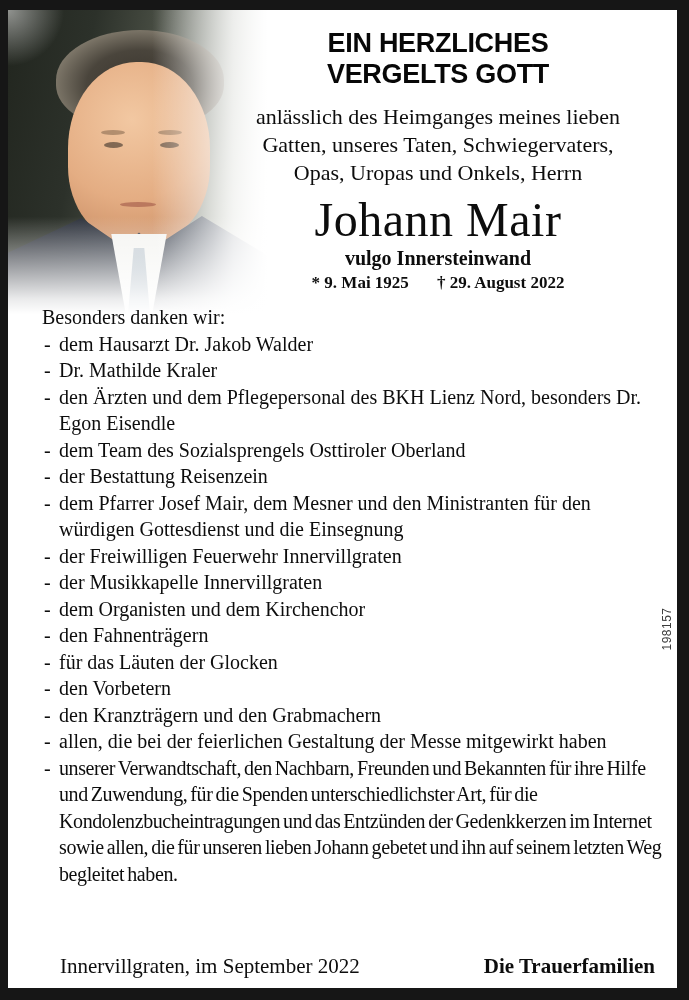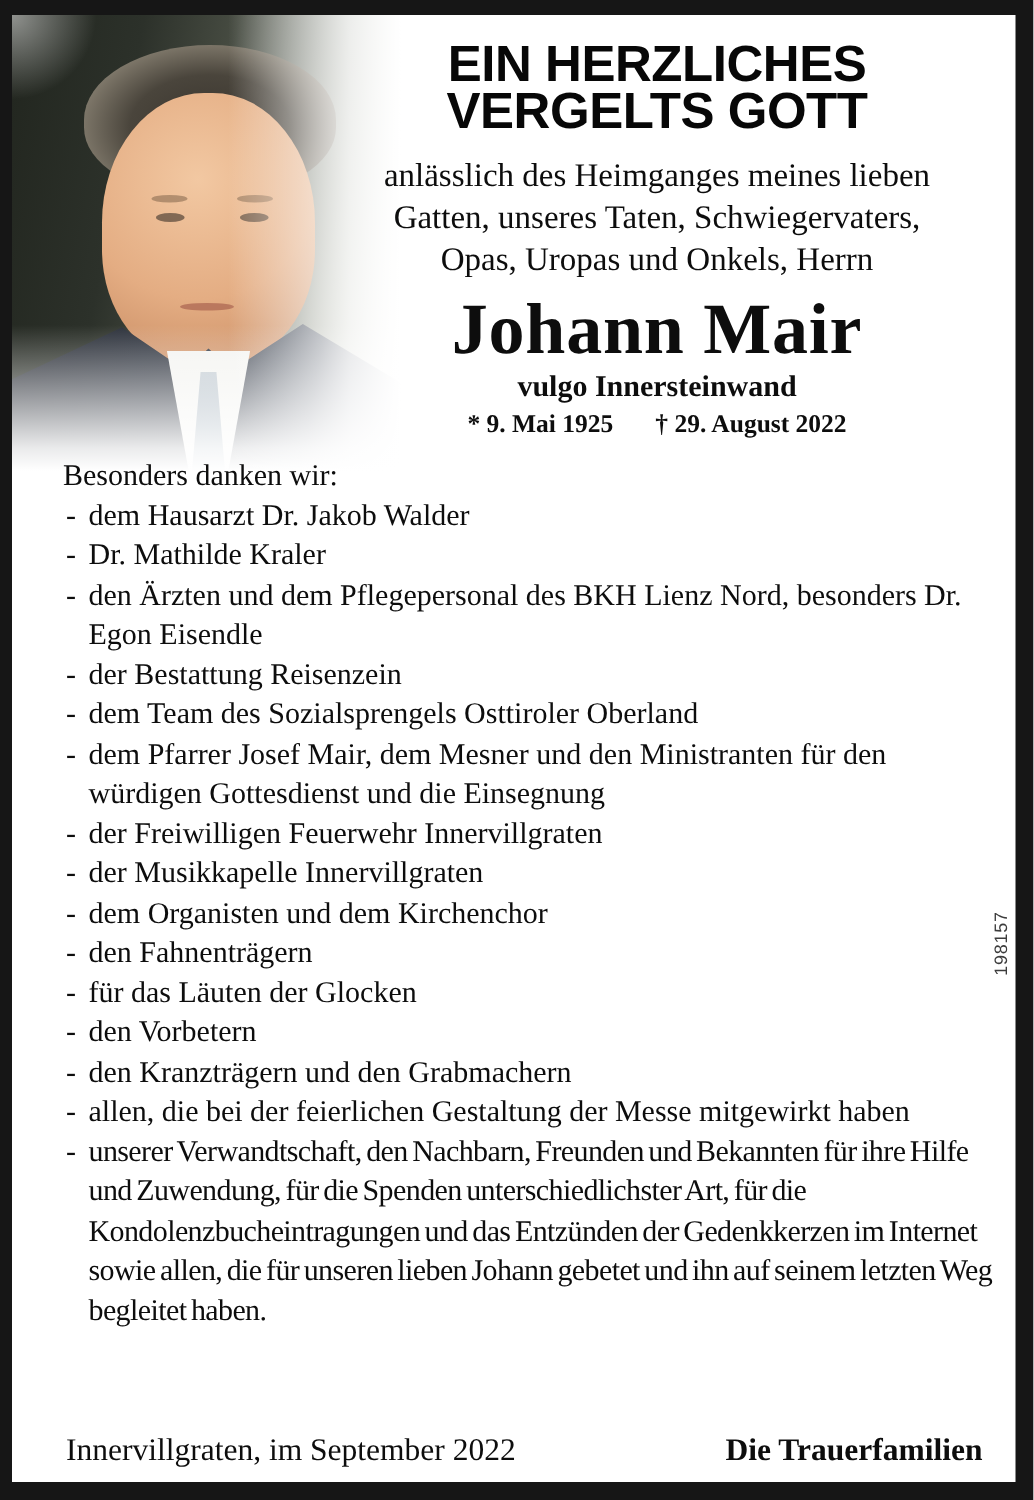--- a/index.html
+++ b/index.html
@@ -74,35 +74,35 @@
 
   
   .header-col {
     position: absolute;
     left: 218px; top: 18px; width: 424px;
     text-align: center;
   }
   .gothead {
     font-family: "Liberation Sans", sans-serif;
     font-weight: bold;
-    font-size: 34px;
+    font-size: 27px;
     line-height: 31px;
     letter-spacing: -0.3px;
     color: #070707;
   }
   .intro {
     margin-top: 13px;
     font-size: 22px;
     line-height: 28px;
   }
   .name {
     margin-top: 7px;
     font-size: 48px;
     line-height: 52px;
-    font-weight: bold;
+    font-weight: normal;
     letter-spacing: 0.5px;
   }
   .vulgo {
     margin-top: 1px;
     font-size: 20px;
     font-weight: bold;
   }
   .dates {
     margin-top: 3px;
     font-size: 17px;
@@ -122,21 +122,21 @@
   .thanks li { position: relative; padding-left: 17px; }
   .thanks li::before { content: "-"; position: absolute; left: 2px; }
   .thanks li:nth-child(4)  { max-width: 548px; }
   .thanks li:nth-child(7)  { max-width: 572px; }
   .thanks li:nth-child(15) { letter-spacing: -0.4px; word-spacing: -1.6px; }
   .thanks li:nth-child(16) { max-width: 592px; letter-spacing: -0.1px; }
 
   
   .footer {
     position: absolute;
-    left: 36px; right: 22px; top: 944px;
+    left: 52px; right: 22px; top: 944px;
     display: flex;
     justify-content: space-between;
     align-items: baseline;
     font-size: 21px;
   }
   .signature { font-weight: bold; }
 
   
   .side-number {
     position: absolute;
@@ -187,22 +187,22 @@
         <span class="birth">* 9. Mai 1925</span><span class="death">† 29. August 2022</span>
       </div>
     </div>
 
     <div class="thanks">
       <div class="thanks-heading">Besonders danken wir:</div>
       <ul>
         <li>dem Hausarzt Dr. Jakob Walder</li>
         <li>Dr. Mathilde Kraler</li>
         <li>den Ärzten und dem Pflegepersonal des BKH Lienz Nord, besonders Dr. Egon Eisendle</li>
+        <li>dem Team des Sozialsprengels Osttiroler Oberland</li>
         <li>der Bestattung Reisenzein</li>
-        <li>dem Team des Sozialsprengels Osttiroler Oberland</li>
         <li>dem Pfarrer Josef Mair, dem Mesner und den Ministranten für den würdigen Gottesdienst und die Einsegnung</li>
         <li>der Freiwilligen Feuerwehr Innervillgraten</li>
         <li>der Musikkapelle Innervillgraten</li>
         <li>dem Organisten und dem Kirchenchor</li>
         <li>den Fahnenträgern</li>
         <li>für das Läuten der Glocken</li>
         <li>den Vorbetern</li>
         <li>den Kranzträgern und den Grabmachern</li>
         <li>allen, die bei der feierlichen Gestaltung der Messe mitgewirkt haben</li>
         <li>unserer Verwandtschaft, den Nachbarn, Freunden und Bekannten für ihre Hilfe und Zuwendung, für die Spenden unterschiedlichster Art, für die Kondolenzbucheintragungen und das Entzünden der Gedenkkerzen im Internet sowie allen, die für unseren lieben Johann gebetet und ihn auf seinem letzten Weg begleitet haben.</li>

